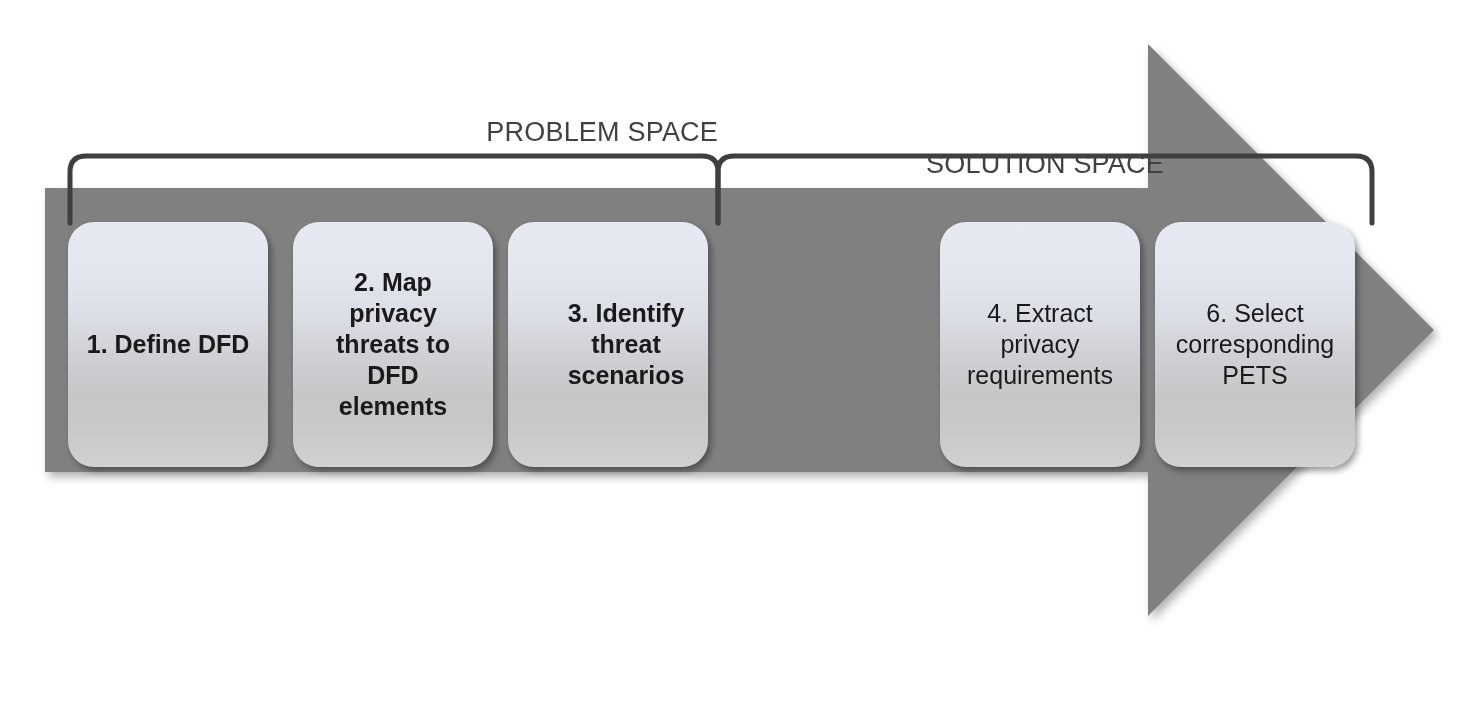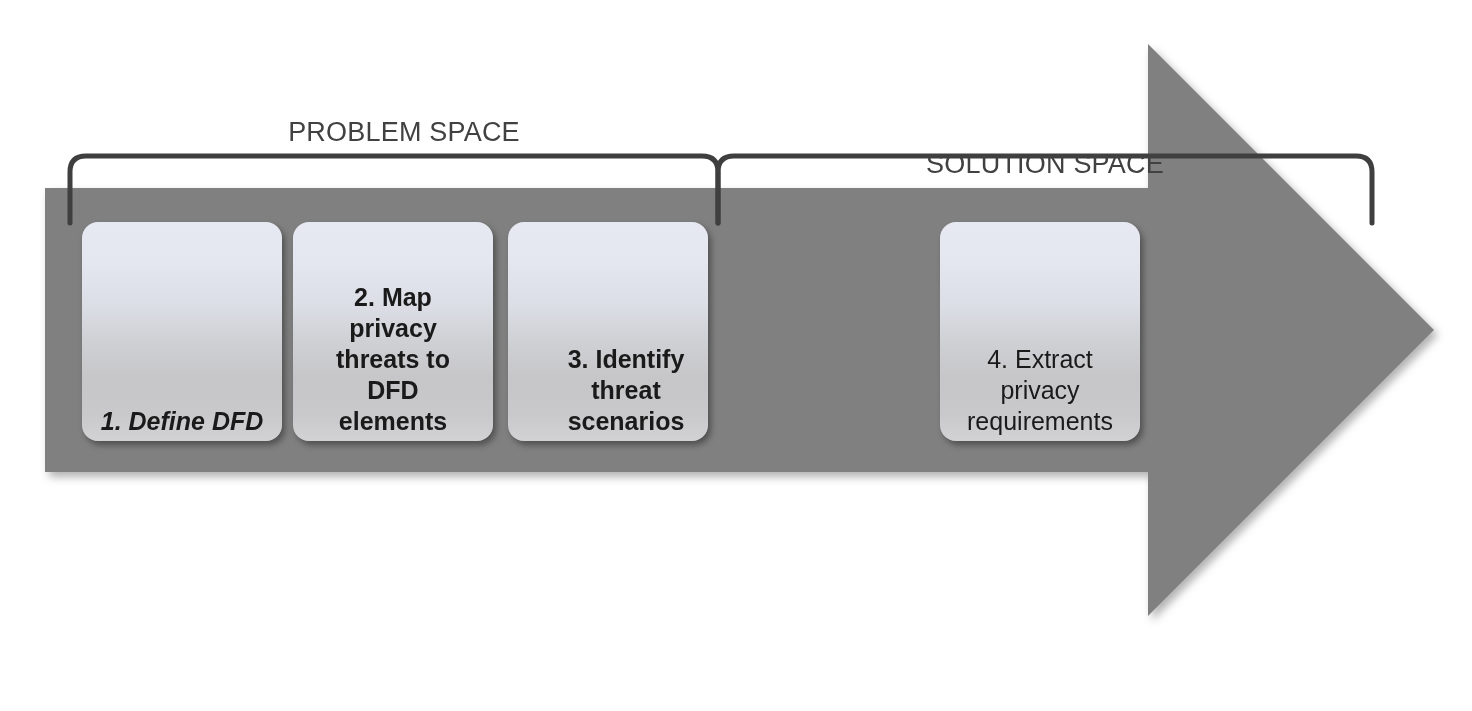--- a/index.html
+++ b/index.html
@@ -42,63 +42,63 @@
   
   .phase-label {
     position: absolute;
     color: #414141;
     font-size: 27px;
     font-weight: 400;
     letter-spacing: 0.2px;
     white-space: nowrap;
     text-align: center;
   }
-  #phase-label-0 { left: 80px;  top: 117px; width: 648px; }
+  #phase-label-0 { left: 70px;  top: 117px; width: 648px; text-align: right; }
   #phase-label-1 { left: 718px; top: 117px; width: 654px; margin-top: 32px; }
 
   
   .steps-layer {
     position: absolute;
     left: 0; top: 0;
     width: 1472px;
     height: 711px;
   }
   .step-box {
     position: absolute;
     top: 222px;
     width: 200px;
-    height: 219px;
-    border-radius: 16px;
+    height: 245px;
+    border-radius: 26px;
     background: linear-gradient(to bottom,
         #e6e9f2 0%,
         #e4e7f0 18%,
         #dcdee6 38%,
         #cfd0d4 55%,
         #c6c6c8 72%,
         #c9c9cb 88%,
         #d2d2d4 100%);
     box-shadow: 3px 4px 6px rgba(0,0,0,0.38);
     display: flex;
-    align-items: flex-end;
+    align-items: center;
     justify-content: center;
     box-sizing: border-box;
     padding: 4px 8px;
   }
   .step-label {
     color: #1a1a1a;
     font-size: 25px;
     line-height: 31px;
     text-align: center;
     width: 100%;
     white-space: pre-line;
   }
   .step-label.bold { font-weight: bold; }
   .step-label.regular { font-weight: normal; }
 
-  #step-box-0 { left: 82px; font-style: italic; }
+  #step-box-0 { left: 68px; }
   #step-box-1 { left: 293px; }
   #step-box-2 { left: 508px; padding-left: 44px; }
   #step-box-3 { left: 725px; }
   #step-box-4 { left: 940px; }
   #step-box-5 { left: 1155px; }
 </style>
 </head>
 <body>
 
 <div id="canvas">
@@ -142,15 +142,20 @@
 scenarios</div>
     </div>
 
 
     <div class="step-box" id="step-box-4">
       <div class="step-label regular">4. Extract
 privacy
 requirements</div>
     </div>
 
+    <div class="step-box" id="step-box-5">
+      <div class="step-label regular">6. Select
+corresponding
+PETS</div>
+    </div>
 
   </div>
 </div>
 
 </body></html>

